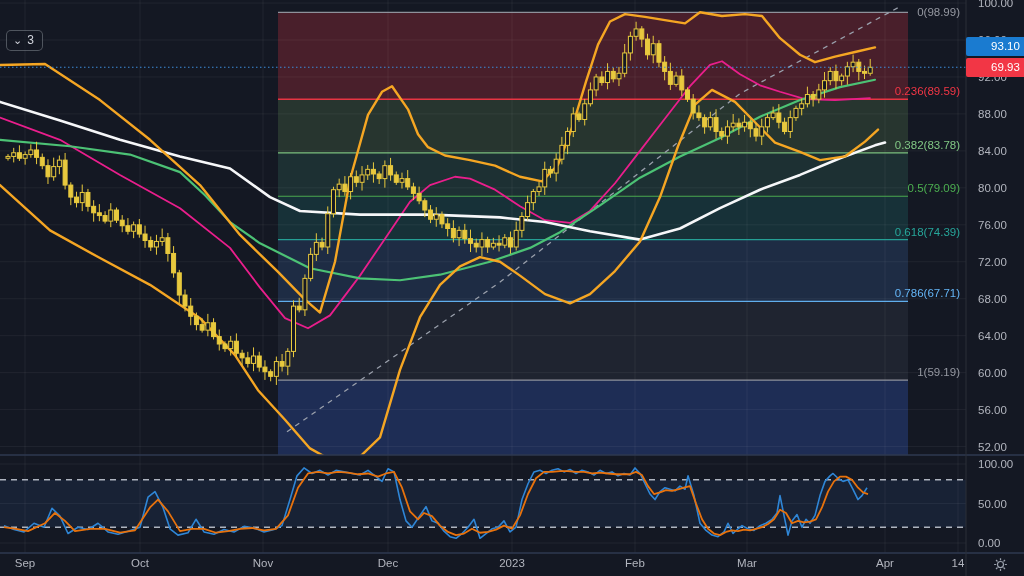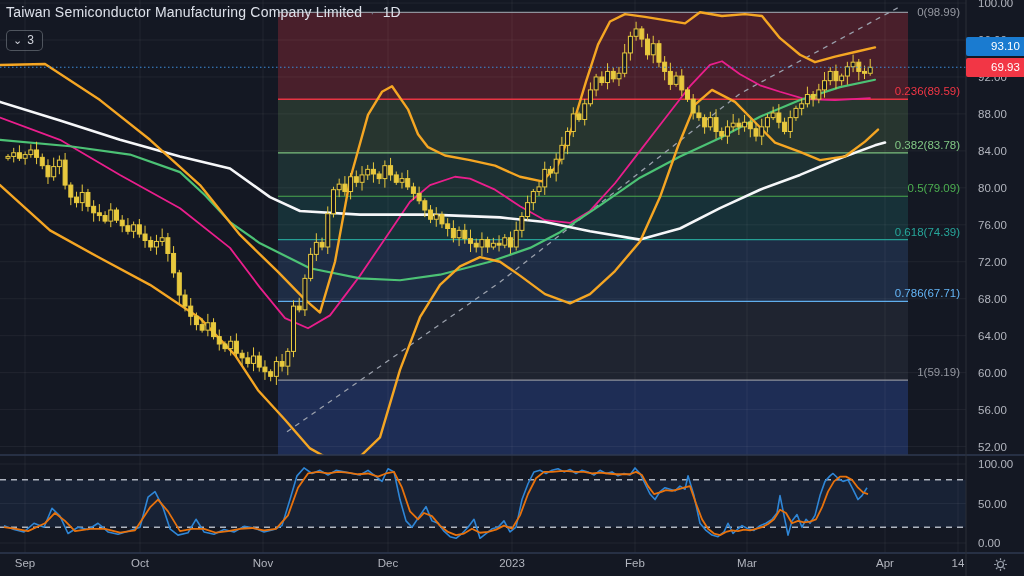--- a/index.html
+++ b/index.html
@@ -433,25 +433,20 @@
         <text x="263" y="567" text-anchor="middle">Nov</text>
         <text x="388" y="567" text-anchor="middle">Dec</text>
         <text x="512" y="567" text-anchor="middle">2023</text>
         <text x="635" y="567" text-anchor="middle">Feb</text>
         <text x="747" y="567" text-anchor="middle">Mar</text>
         <text x="885" y="567" text-anchor="middle">Apr</text>
         <text x="958" y="567" text-anchor="middle">14</text>
       </g>
     </svg>
 
-  <div class="title-row">
-    <span class="symbol-title">Taiwan Semiconductor Manufacturing Company Limited</span>
-    <span class="sep">·</span>
-    <span class="interval">1D</span>
-  </div>
 
   <div class="legend-chip">
     <span class="chev">⌄</span>
     <span>3</span>
   </div>
 
   <div class="badge" id="badge-blue" style="background: rgb(26, 123, 208);">93.10</div>
   <div class="badge" id="badge-red" style="background: rgb(242, 54, 69);">69.93</div>
 
   <div class="gear-btn">

